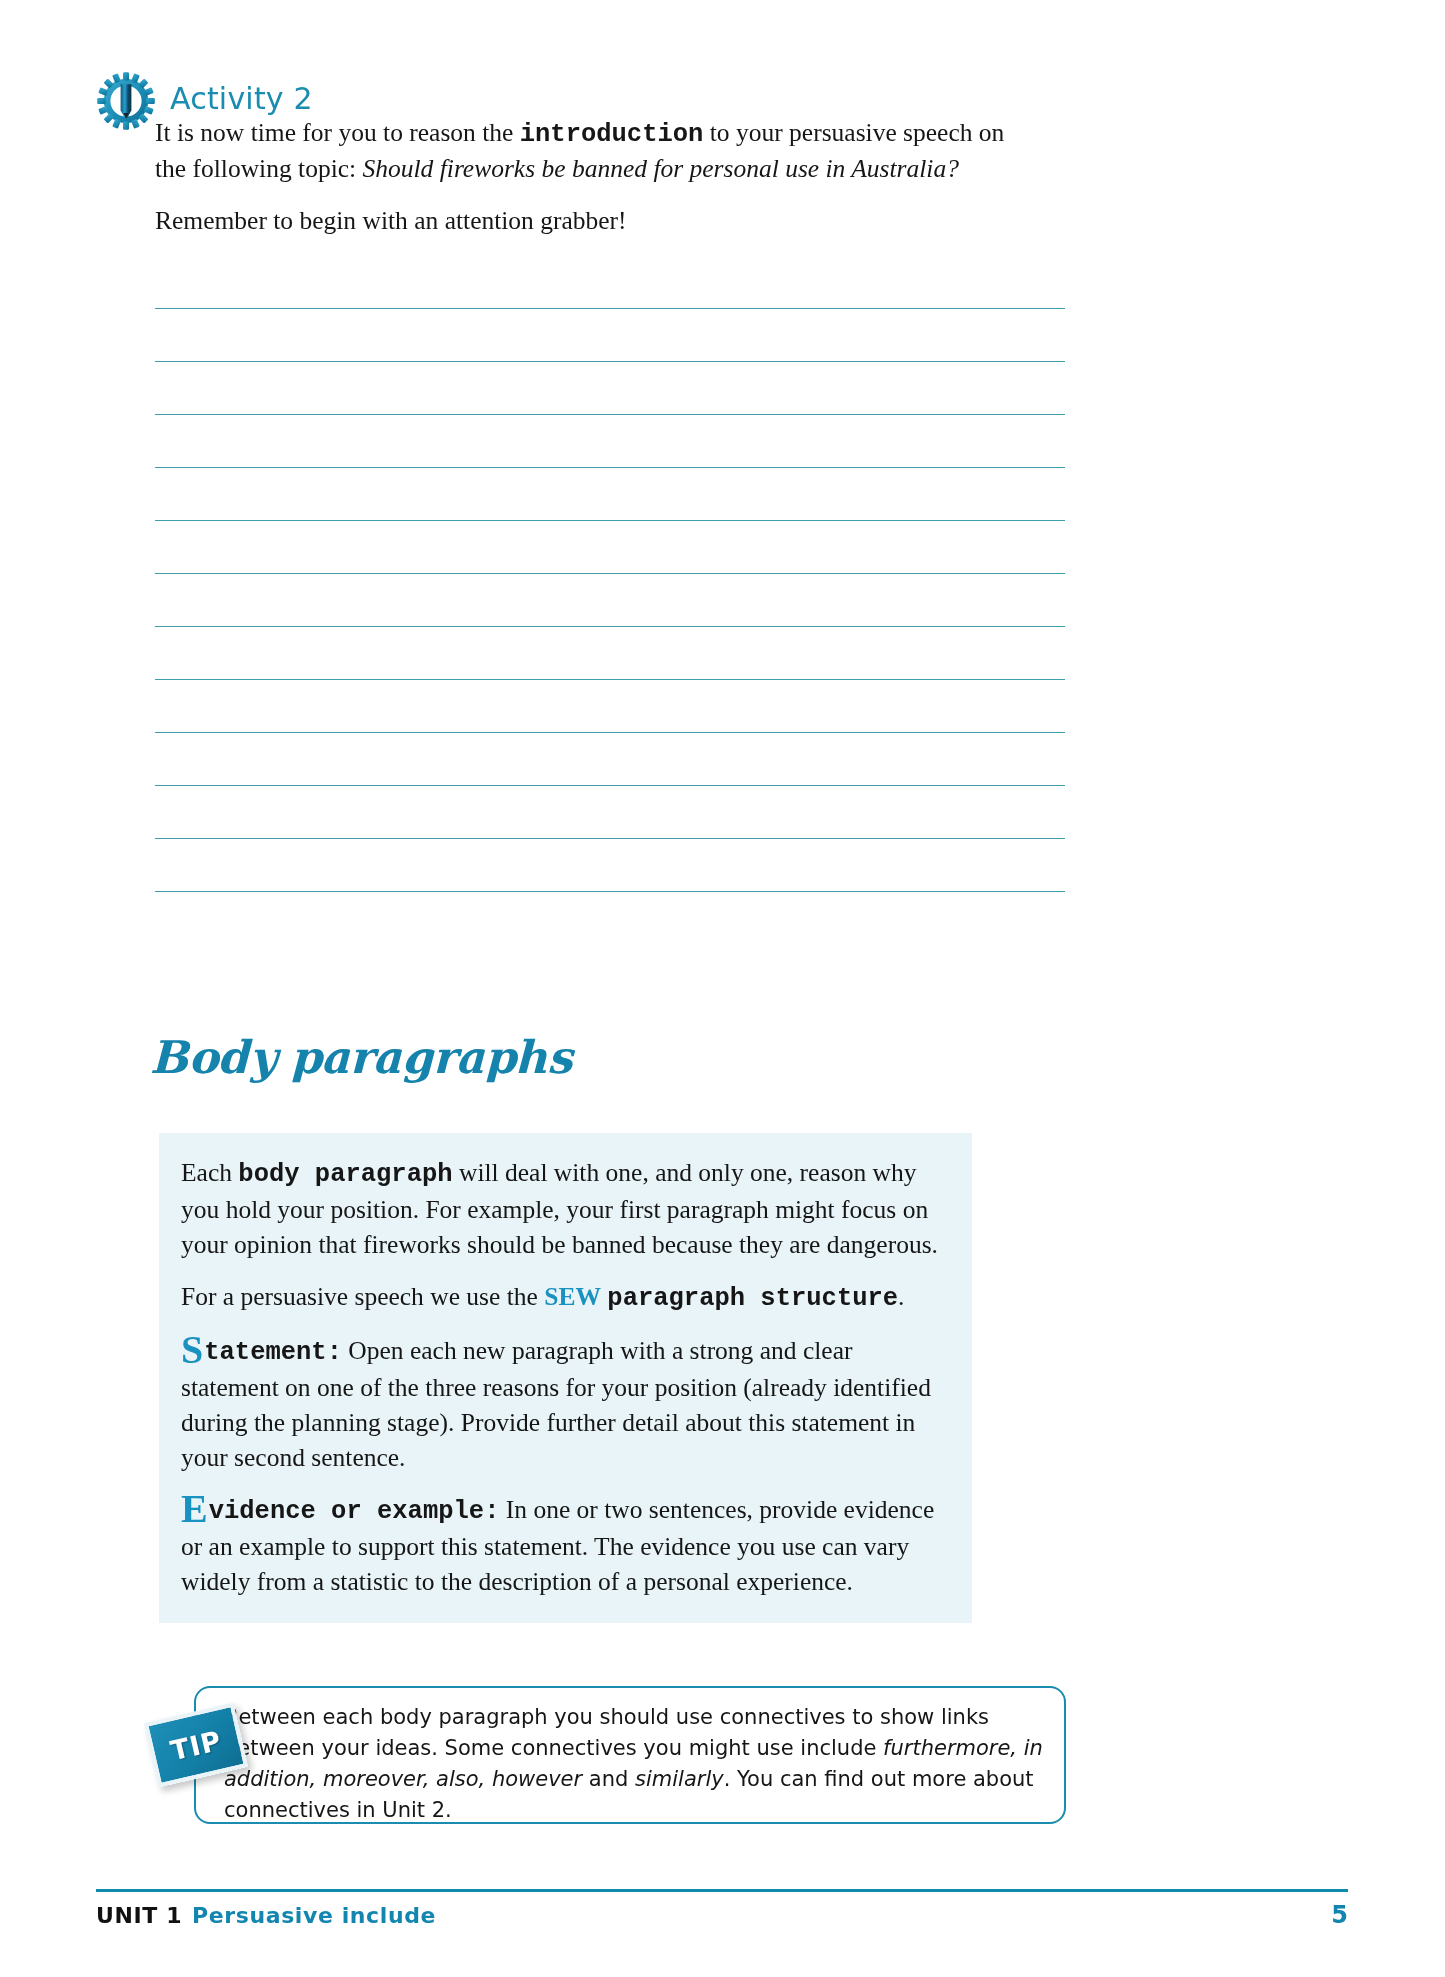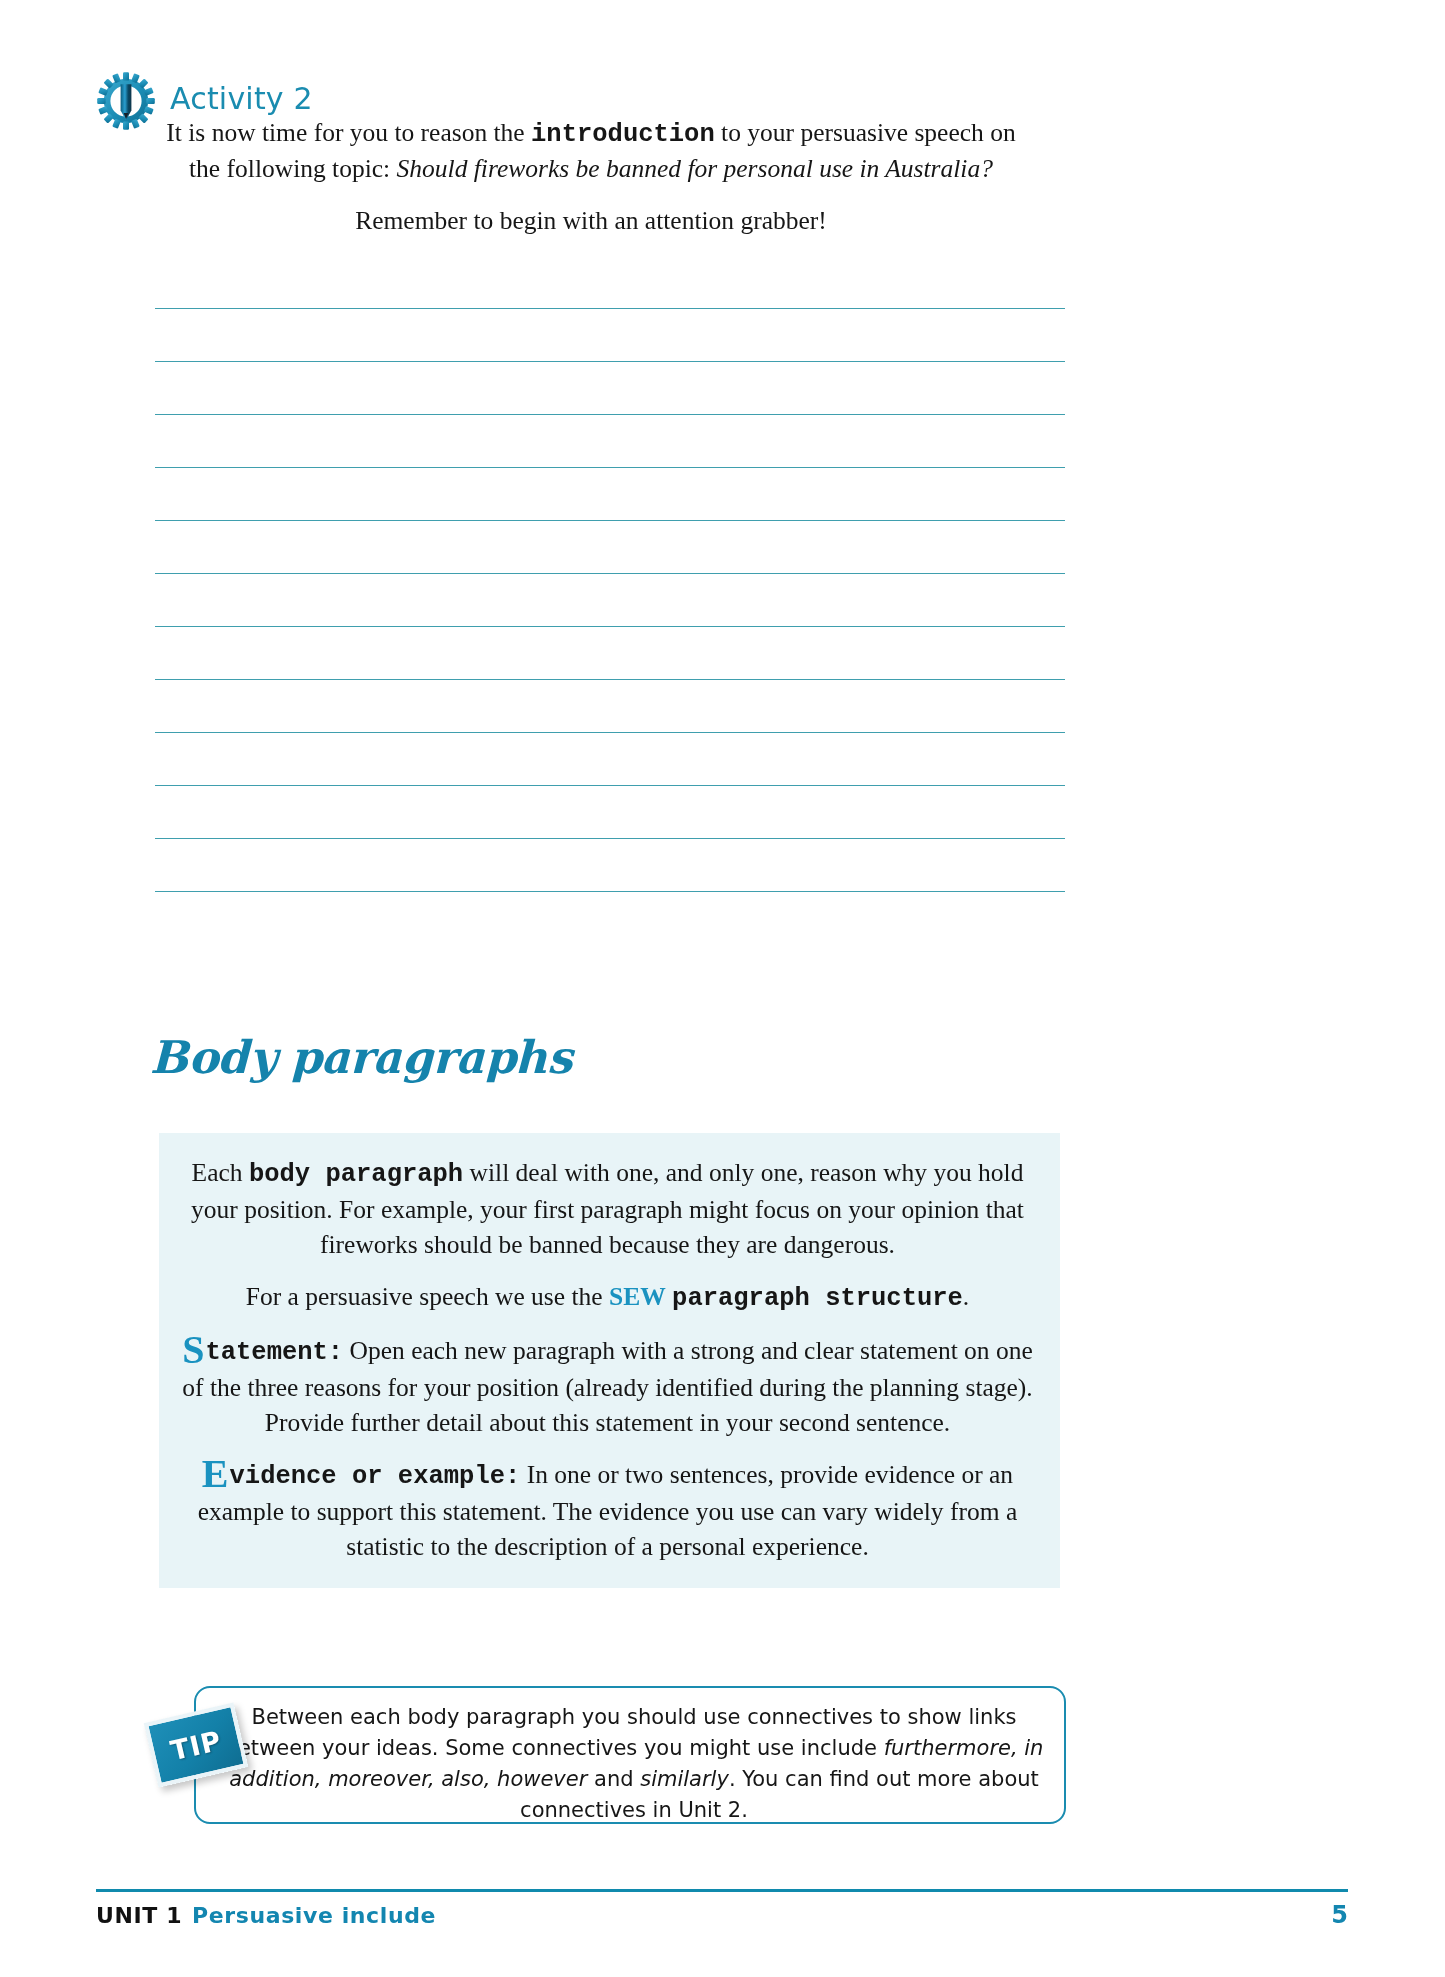--- a/index.html
+++ b/index.html
@@ -13,21 +13,20 @@
     position: relative;
     font-family: "Liberation Serif", "DejaVu Serif", serif;
     color: #161616;
     overflow: hidden;
   }
 
   .page {
     position: absolute;
     inset: 0;
     background: #ffffff;
-    text-align: center;
   }
 
   
   .activity-header {
     position: absolute;
     left: 96px;
     top: 68px;
     display: flex;
     align-items: center;
     gap: 14px;
@@ -89,21 +88,21 @@
     color: #1583ac;
     letter-spacing: -0.5px;
     transform: skewX(-4deg);
   }
 
   
   .blue-panel {
     position: absolute;
     left: 159px;
     top: 1133px;
-    width: 901px;
+    width: 813px;
     padding: 22px 26px 24px 22px;
     box-sizing: border-box;
     background: #e8f4f7;
   }
   .blue-panel p {
     margin: 0 0 17px 0;
     font-size: 25.5px;
     line-height: 35px;
     color: #161616;
   }

